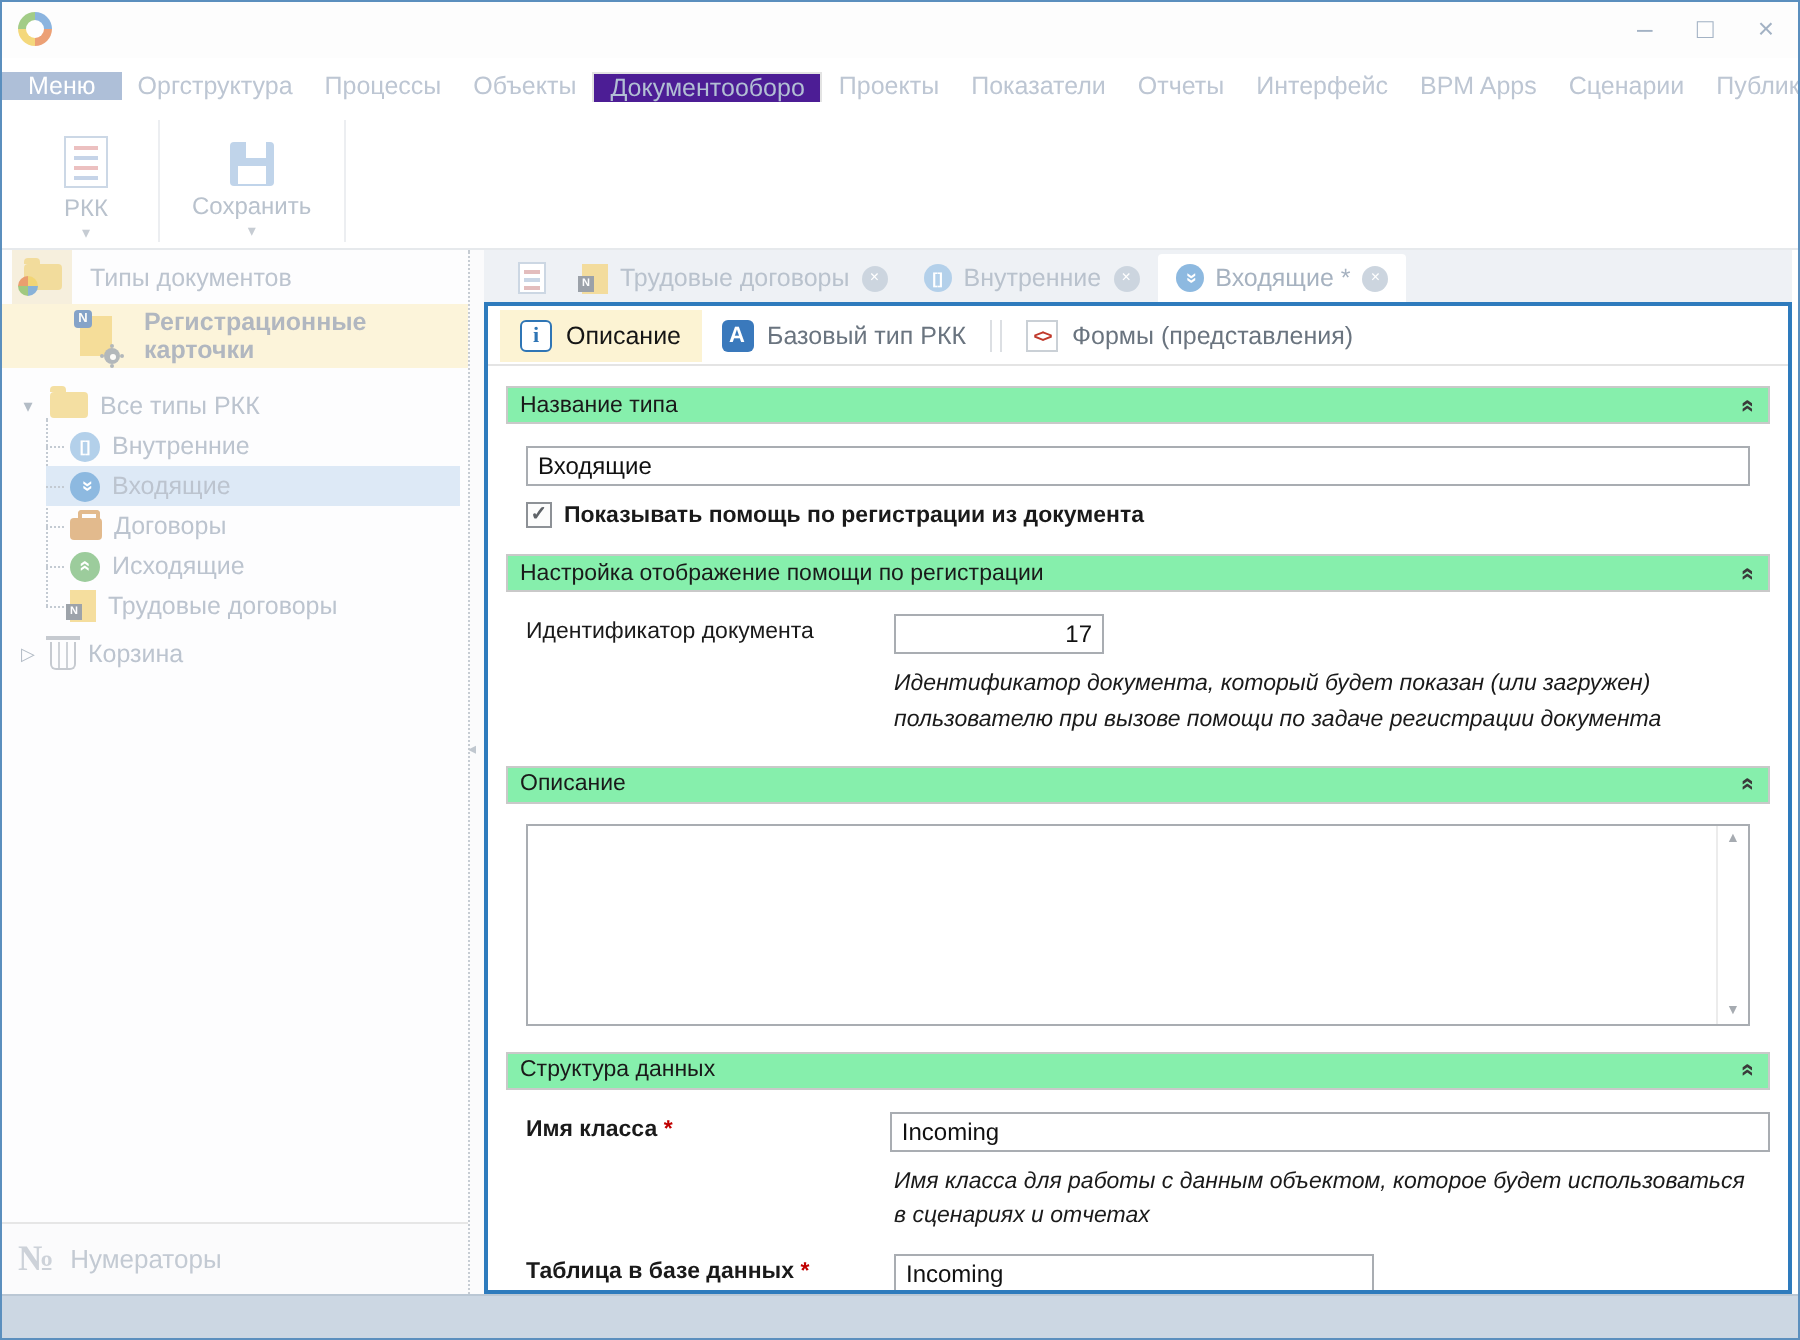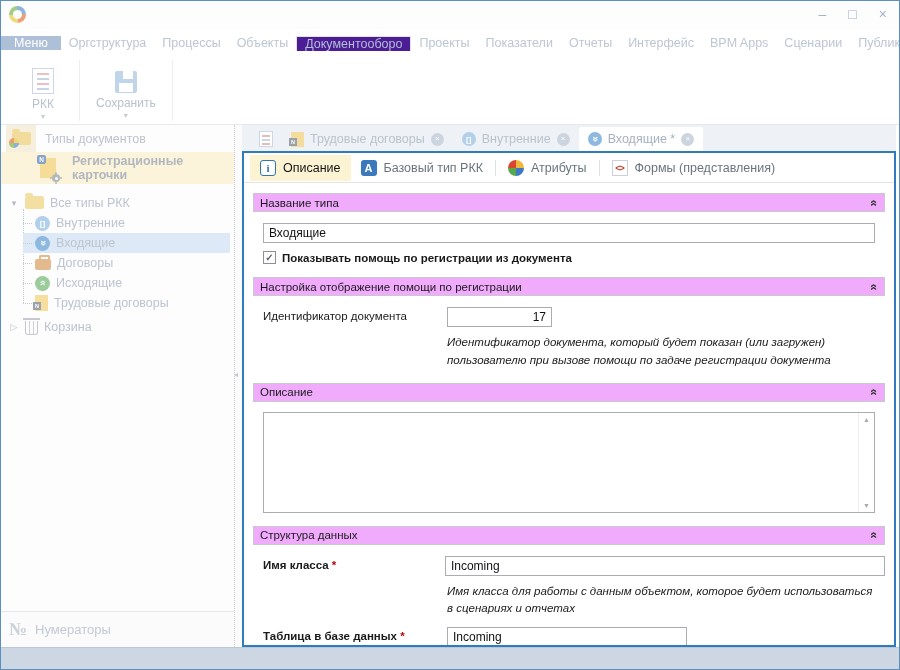--- a/index.html
+++ b/index.html
@@ -103,21 +103,21 @@
   .esep { width:1px; height:16px; background:#dcdfe3; margin:0 2px; }
   .ico-info { width:16px; height:16px; border:1px solid #2f75b5; border-radius:3px; background:#fff; color:#2f75b5;
     font-weight:bold; font-size:11px; display:grid; place-items:center; font-family:"Liberation Serif", serif; }
   .ico-a { width:16px; height:16px; border-radius:3px; background:#3a79bc; color:#fff; font-weight:bold; font-size:11px; display:grid; place-items:center; }
   .ico-pie { width:16px; height:16px; border-radius:50%;
     background:conic-gradient(#f0b93c 0 25%, #3f77c2 25% 50%, #57a84b 50% 75%, #d9452f 75% 100%); }
   .ico-code { width:16px; height:16px; border:1px solid #cad0d6; background:#fff; color:#c0392b; font-weight:bold;
     font-size:9px; display:grid; place-items:center; letter-spacing:-1px; }
   
   .form { flex:1; padding:4px 9px 0; overflow:hidden; color:#1a1a1a; }
-  .sec-h { height:19px; background:#f0abfc; border:1px solid #c9c9c9; display:flex; align-items:center;
+  .sec-h { height:19px; background:#86efac; border:1px solid #c9c9c9; display:flex; align-items:center;
     justify-content:space-between; padding:0 6px; font-size:11.5px; margin-top:13px; }
   .sec-h:first-child { margin-top:6px; }
   .collapse-icon { display:inline-block; transform:rotate(90deg); font-size:12px; color:#3a3a3a; font-weight:bold; line-height:10px; }
   .tin { border:1px solid #a9adb2; height:20px; font-size:12px; padding:1px 5px; font-family:"Liberation Sans", sans-serif; color:#111; }
   .name-input { display:block; width:calc(100% - 20px); margin:11px 10px 0; }
   .cbrow { display:flex; align-items:center; gap:6px; margin:8px 0 1px 10px; font-weight:bold; font-size:11.5px; }
   .cbox { width:13px; height:13px; border:1px solid #8d9196; background:#fcfcfc; display:grid; place-items:center;
     font-size:10px; color:#5f6368; line-height:0; }
   .fieldrow { display:flex; margin:11px 0 0 10px; align-items:flex-start; }
   .flabel { width:184px; padding-top:3px; font-size:11.5px; }
@@ -283,24 +283,20 @@
       <div class="etabs">
         <div class="etab active">
           <span class="ico-info">i</span>
           <span>Описание</span>
         </div>
         <div class="etab">
           <span class="ico-a">А</span>
           <span>Базовый тип РКК</span>
         </div>
         <div class="esep"></div>
-        <div class="etab">
-          <span class="ico-pie"></span>
-          <span>Атрибуты</span>
-        </div>
         <div class="esep"></div>
         <div class="etab">
           <span class="ico-code">&lt;&gt;</span>
           <span>Формы (представления)</span>
         </div>
       </div>
 
       <div class="form">
 
         <div class="sec-h">

